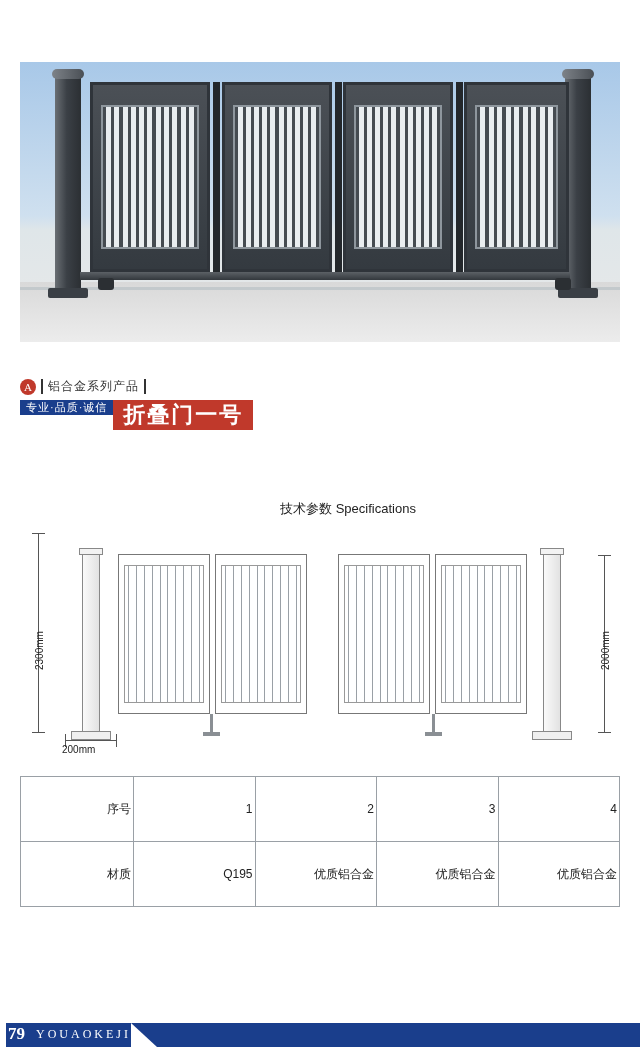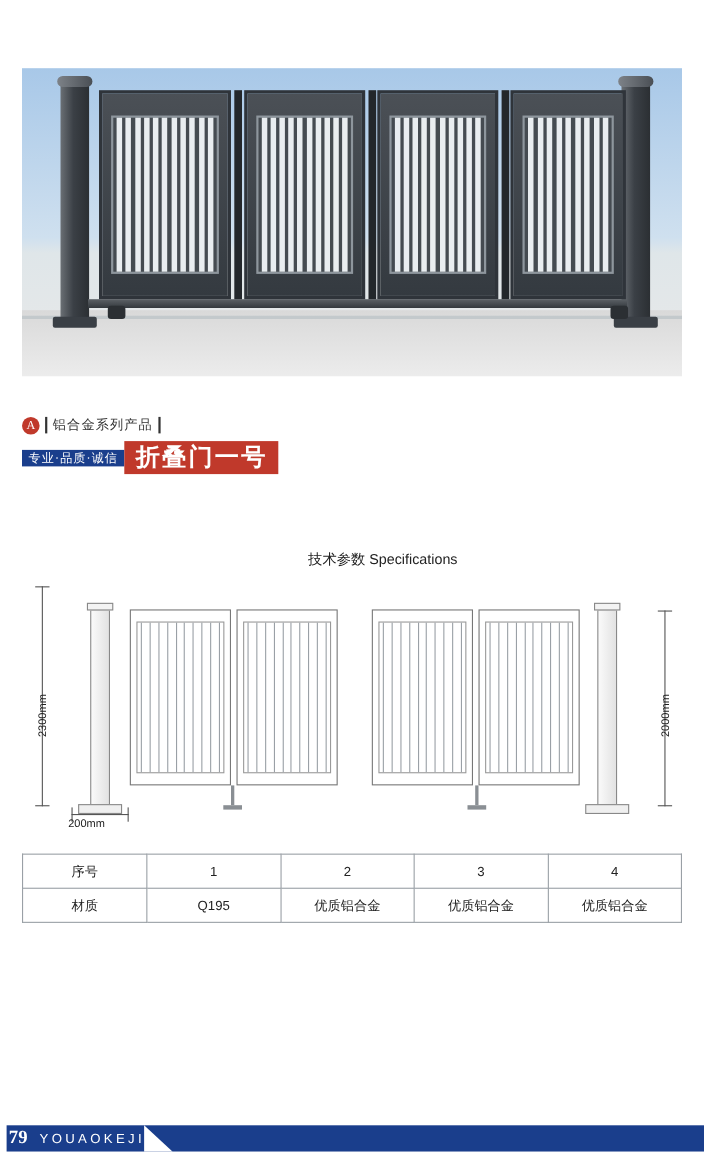--- a/index.html
+++ b/index.html
@@ -64,21 +64,21 @@
     position:absolute;left:20px;top:378px;display:flex;align-items:center;gap:5px;
   }
   .series-mark{
     width:16px;height:16px;border-radius:50%;
     background:#c0392b;color:#fff;font-size:11px;line-height:16px;text-align:center;
     font-family:"Liberation Serif",serif;
   }
   .series-bar{width:2px;height:15px;background:#333;}
   .series-text{font-size:12px;color:#333;letter-spacing:1px;text-align:center;}
   .title-band{
-    position:absolute;left:20px;top:400px;display:flex;align-items:center;height:32px;
+    position:absolute;left:20px;top:400px;display:flex;align-items:flex-start;height:32px;
   }
   .title-blue{
     background:#1a3e8c;color:#fff;font-size:11px;
     padding:0 6px;display:flex;align-items:center;letter-spacing:1px;
     font-family:"Liberation Serif",serif;
   }
   .title-name{
     background:#c0392b;color:#fff;font-size:22px;font-weight:bold;
     padding:0 10px;display:flex;align-items:center;letter-spacing:2px;
     font-family:"Liberation Serif",serif;
@@ -114,42 +114,42 @@
   }
   .dpanel .dinner i{display:block;width:1px;background:#9aa0a6;height:100%;}
   .dleg{position:absolute;bottom:28px;width:3px;background:#8a8f94;}
   .dleg .foot{position:absolute;left:-7px;bottom:-4px;width:17px;height:4px;background:#8a8f94;}
   
   table.spec{
     position:absolute;left:20px;top:776px;width:600px;border-collapse:collapse;
     font-size:12px;color:#222;table-layout:fixed;
   }
   table.spec td{
-    border:1px solid #9aa0a6;text-align:center;padding:7px 2px;line-height:1.35;
+    border:1px solid #9aa0a6;text-align:right;padding:24px 2px;line-height:1.35;
   }
   table.spec td.hdr{width:108px;}
   .sub{font-size:8px;color:#555;display:block;margin-top:1px;}
   
   .footer{
     position:absolute;left:6px;bottom:0;width:640px;height:32px;
   }
   .footer .blue{
     position:absolute;left:0;bottom:0;width:640px;height:24px;background:#1a3e8c;
   }
   .footer .wedge{
     position:absolute;left:125px;bottom:0;width:0;height:0;
     border-bottom:24px solid #ffffff;border-right:26px solid transparent;
   }
   .footer .pageno{
     position:absolute;left:2px;bottom:3px;color:#fff;font-size:17px;font-weight:bold;
     font-family:"Liberation Serif",serif;
   }
   .footer .brand{
     position:absolute;left:30px;bottom:5px;color:#fff;font-size:12px;letter-spacing:3px;
-    font-family:Liberation Sans, sans-serif;
+    font-family:Liberation Serif, serif;
   }
 </style>
 </head>
 <body>
 
 <div class="hero">
   <div class="ground"></div>
   <div class="kerb"></div>
 
   <div class="post left">

